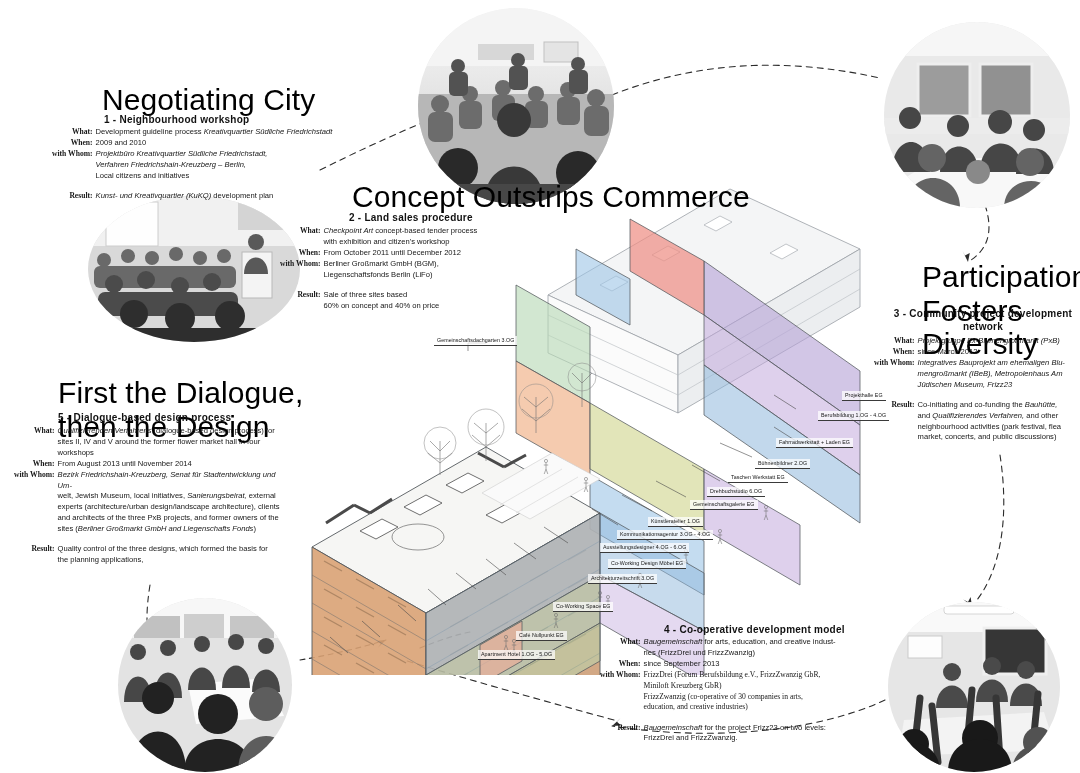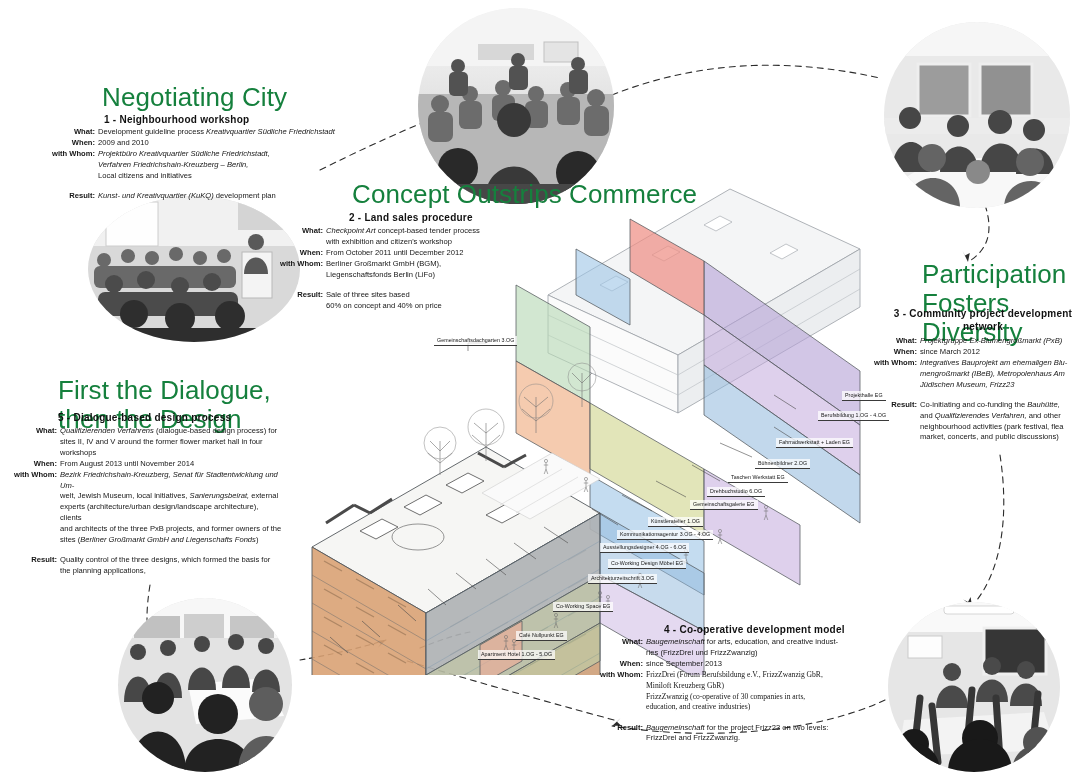--- a/index.html
+++ b/index.html
@@ -14,24 +14,24 @@
     font-family: "Liberation Sans", sans-serif;
     color: #1a1a1a;
   }
   #stage { position: absolute; inset: 0; }
 
   
   .heading {
     position: absolute;
     font-family: "Liberation Sans", sans-serif;
     font-weight: 300;
-    font-size: 26px;
+    font-size: 30px;
     line-height: 1.12;
     letter-spacing: .1px;
-    color: #15803d;
+    color: #000000;
     white-space: pre-line;
   }
 
   
   .subtitle {
     position: absolute;
     font-size: 10px;
     font-weight: bold;
     letter-spacing: .25px;
     color: #111;
@@ -47,20 +47,21 @@
     line-height: 1.42;
     vertical-align: top;
     padding: 0 0 0.4px 0;
     color: #161616;
   }
   .facts td.k {
     font-weight: bold;
     text-align: right;
     white-space: nowrap;
     padding-right: 3px;
+    font-family: Liberation Serif, serif;
   }
   .facts td.v { text-align: left; }
   .facts tr.gap td { height: 9px; }
   .it { font-style: italic; margin-top: 20px; }
 
   
   .photo {
     position: absolute;
     border-radius: 50%;
     overflow: hidden;

